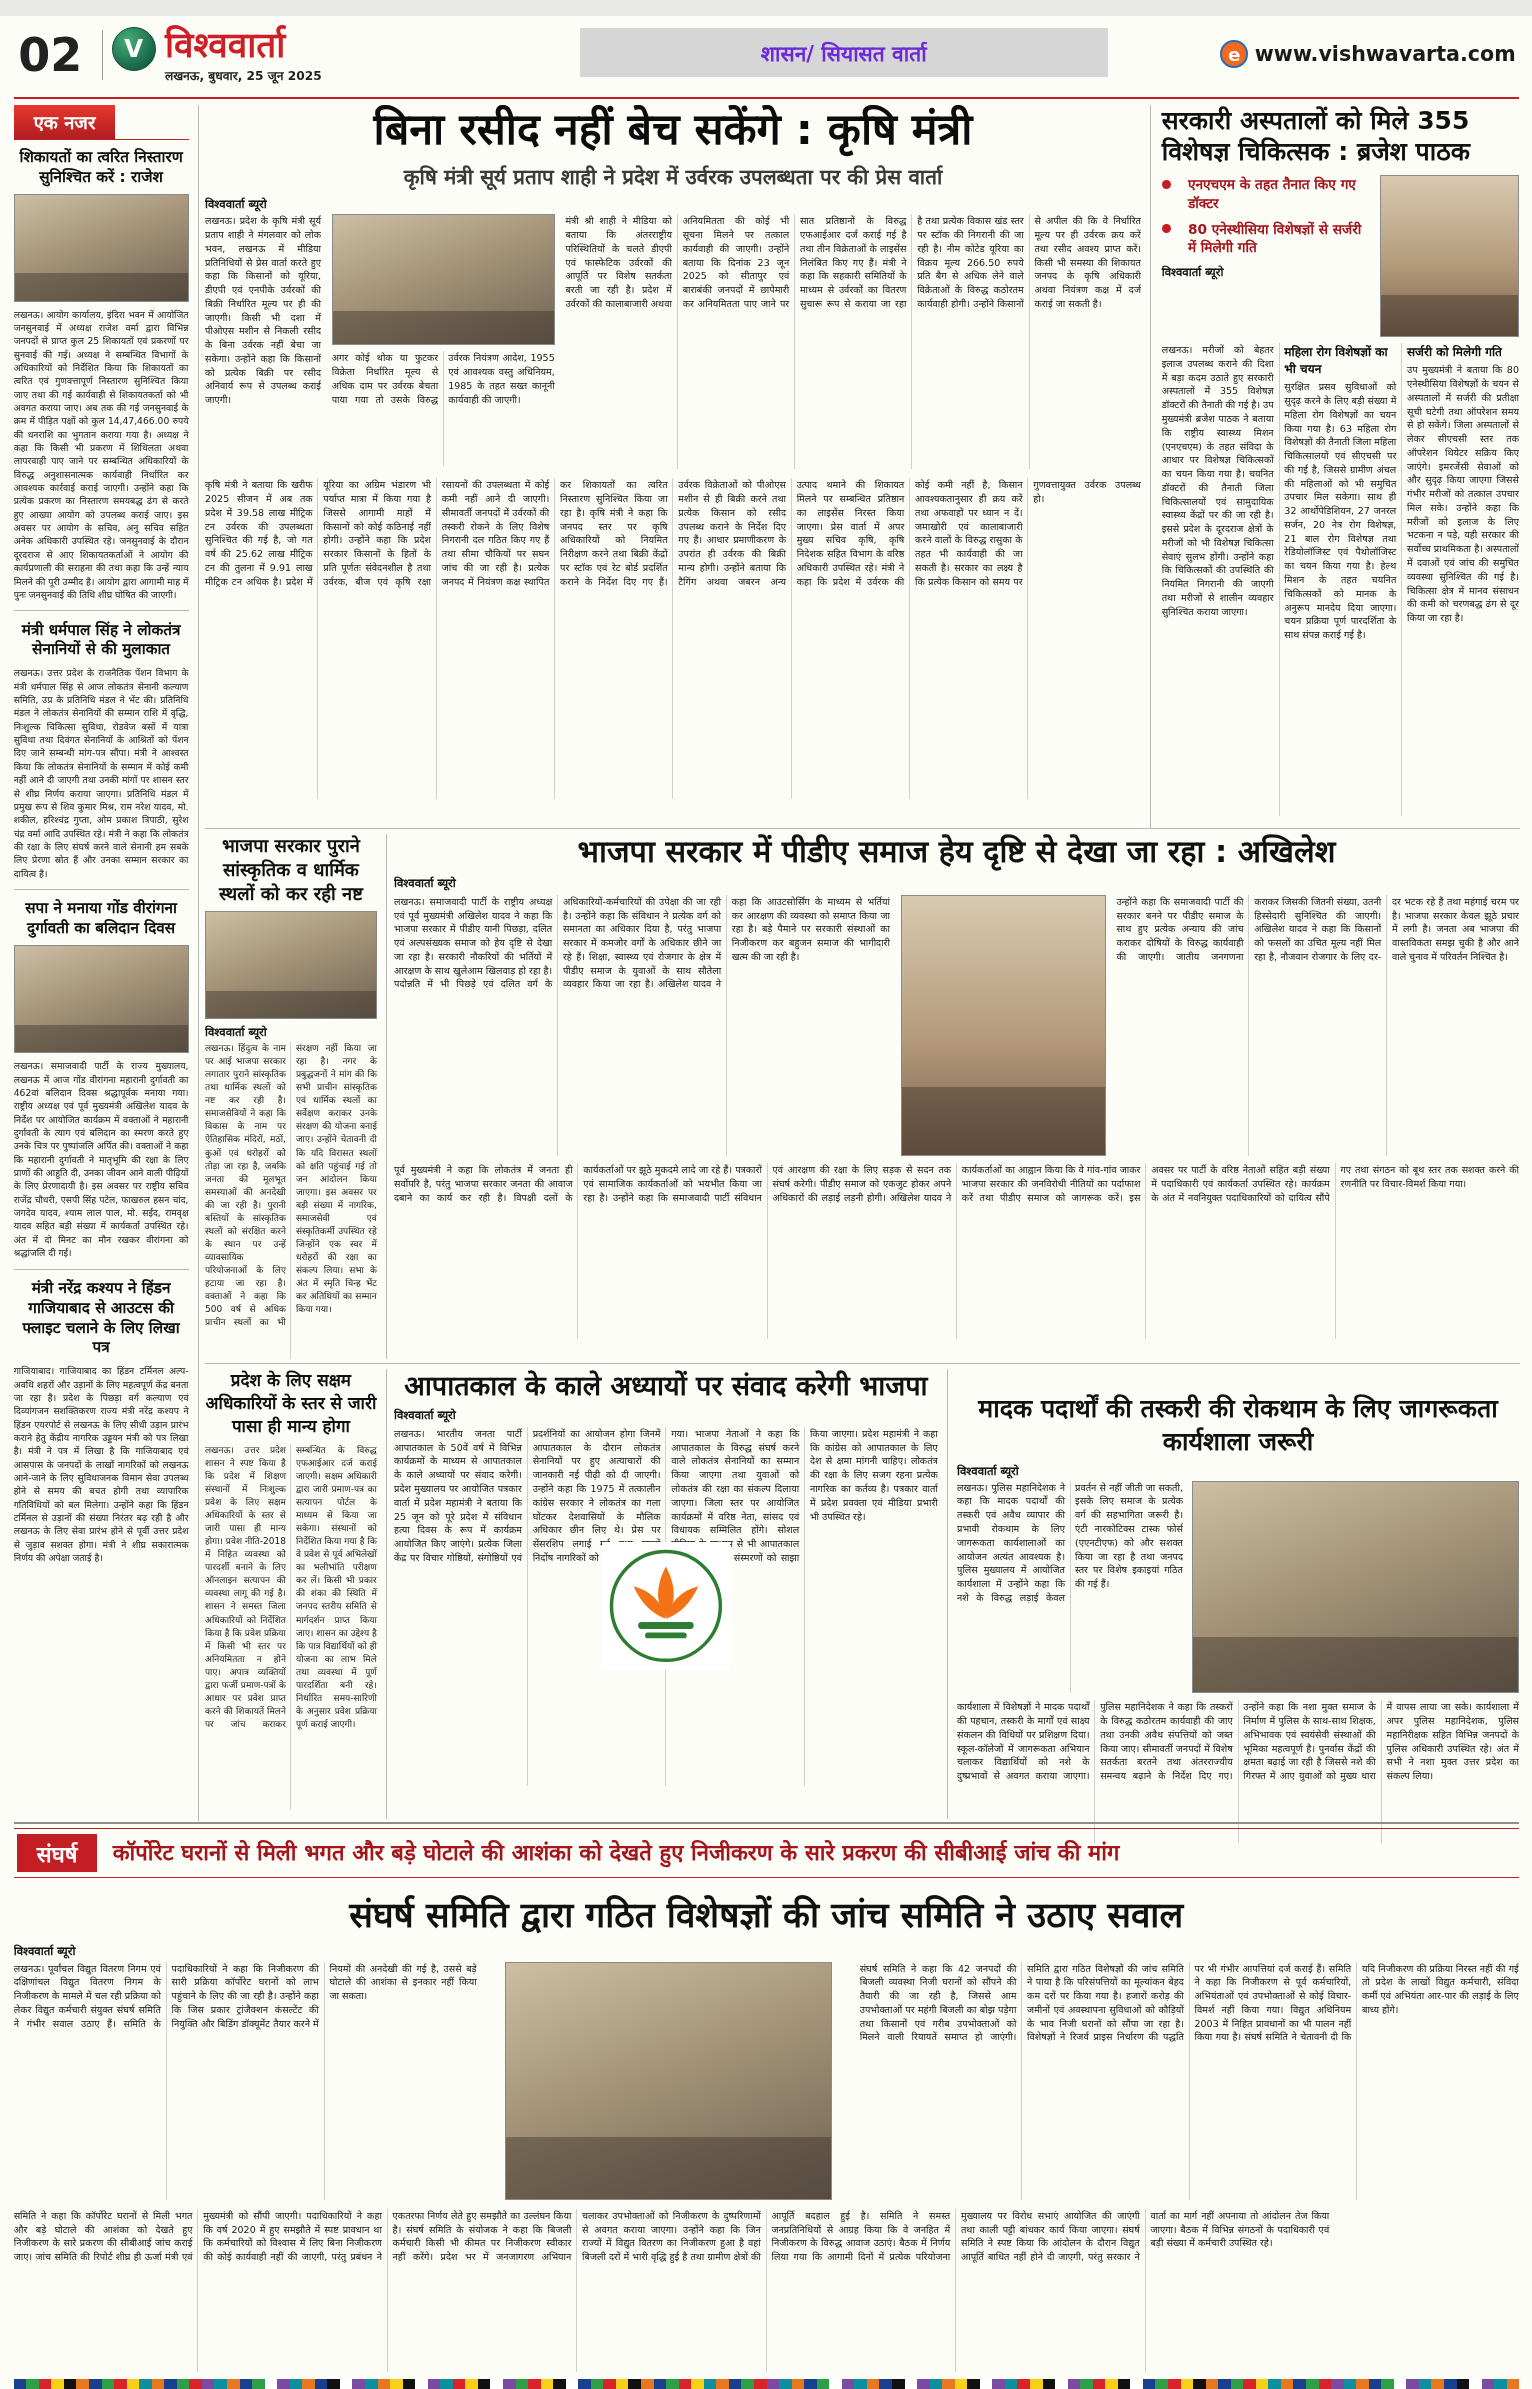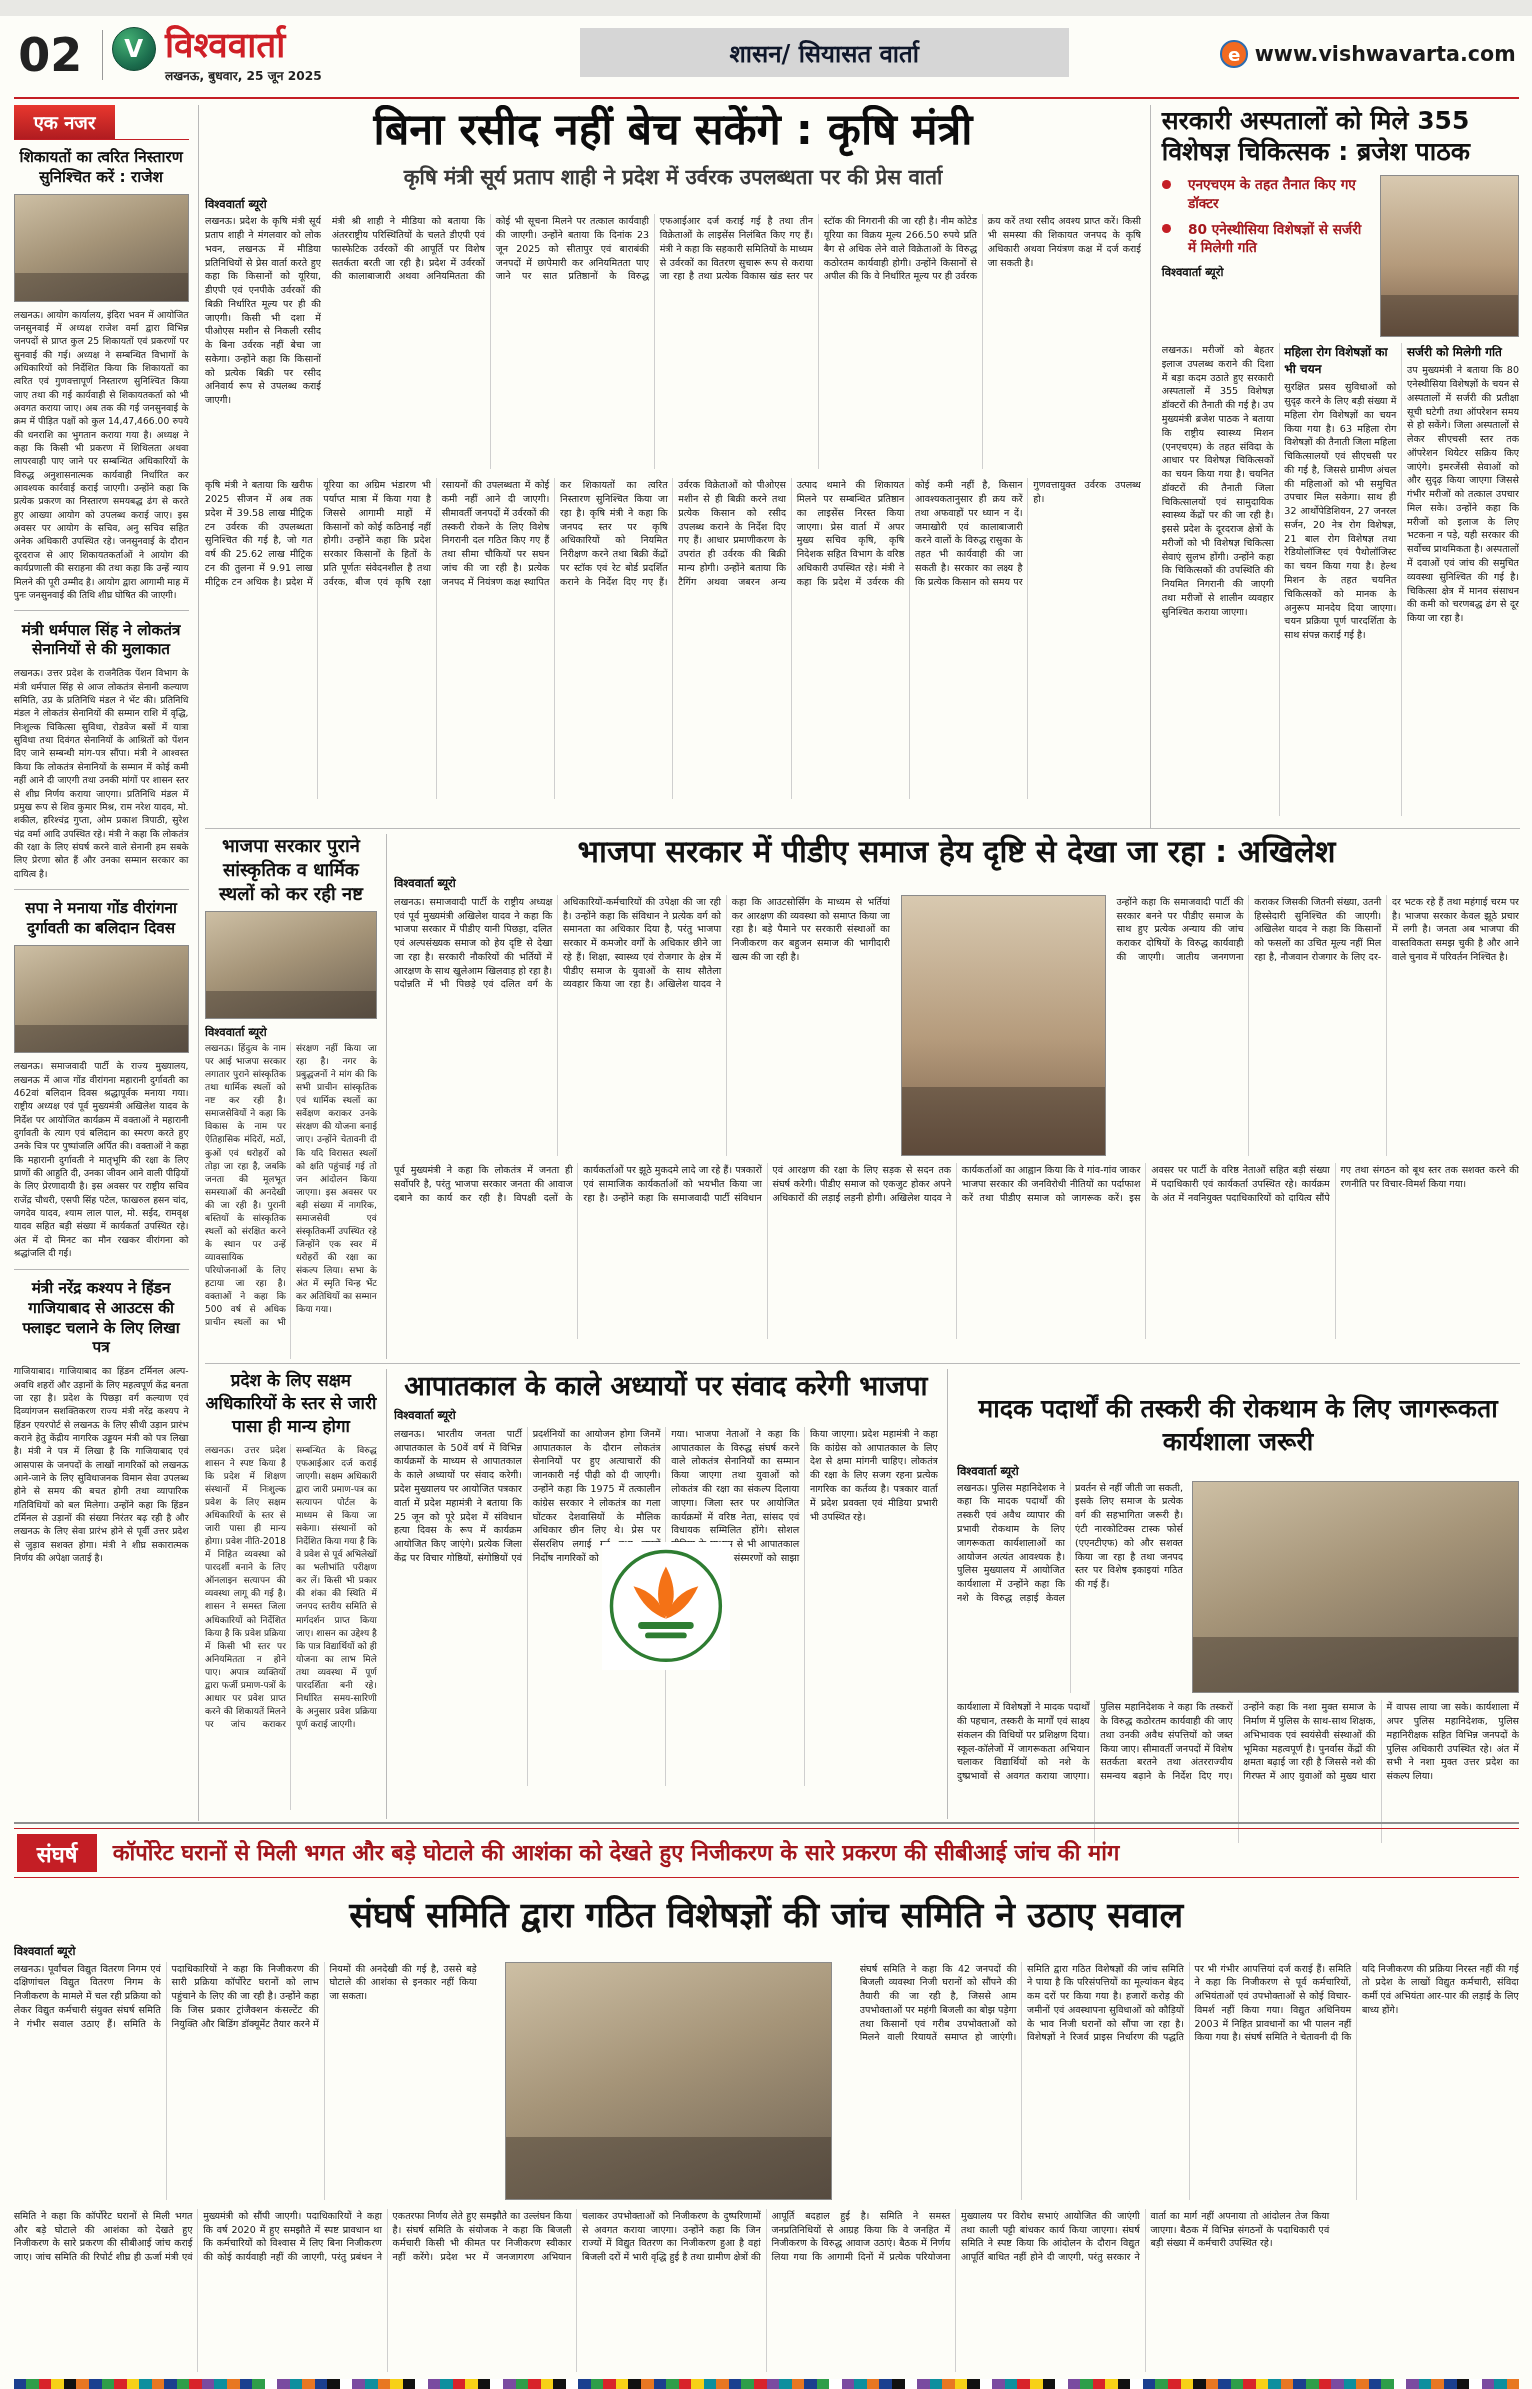--- a/index.html
+++ b/index.html
@@ -7,21 +7,21 @@
   body { font-family:"DejaVu Sans","Liberation Sans",sans-serif; }
   .page { position:relative; width:1533px; height:2389px; background:#fdfdf8; margin:16px auto; overflow:hidden; color:#111; }
 
   
   .hdr { position:absolute; left:13.7px; top:6.1px; width:1505px; height:73px; }
   .pagenum { position:absolute; left:4.6px; top:7.6px; font-size:46px; font-weight:bold; color:#222; padding-right:20px; border-right:1.5px solid #999; line-height:1.1; }
   .mast { position:absolute; left:98px; top:4.6px; display:flex; gap:9.2px; align-items:flex-start; }
   .mastlogo { width:44px; height:44px; border-radius:50%; background:radial-gradient(circle at 35% 30%, #44b074, #1c6e4e 62%, #0f4a34); color:#fff; display:flex; align-items:center; justify-content:center; font-size:24.4px; font-weight:bold; border:1.5px solid #0f4a34; }
   .mastname { font-size:35px; font-weight:bold; color:#cf1f26; line-height:1.05; }
   .mastdate { font-size:12.2px; color:#222; margin-top:3.1px; font-weight:bold; }
-  .secbar { position:absolute; left:566px; top:6.1px; width:489px; height:49px; background:#d6d6d6; display:flex; align-items:center; justify-content:center; font-size:24px; font-weight:bold; color:#0f172a; }
+  .secbar { position:absolute; left:566px; top:6.1px; width:528px; height:49px; background:#d6d6d6; display:flex; align-items:center; justify-content:center; font-size:21px; font-weight:bold; color:#6d28d9; }
   .site { position:absolute; right:3.1px; top:18.3px; display:flex; align-items:center; font-size:20.6px; font-weight:bold; color:#1a1a1a; }
   .eicon { display:inline-flex; width:27.5px; height:27.5px; border-radius:50%; background:#f26a21; color:#fff; align-items:center; justify-content:center; font-size:18.3px; font-weight:bold; margin-right:6.9px; border:2.3px solid #2b6cb0; }
   .hrule { position:absolute; left:13.7px; top:81px; width:1505px; height:2.3px; background:#c41e25; }
 
   
   .rule-h { position:absolute; background:#b9b9b9; height:0.8px; }
   .byline { font-size:11.5px; font-weight:bold; color:#111; margin:4.6px 0 3.1px; }
   .body { font-size:9.5px; line-height:1.45; text-align:justify; color:#161616; white-space:pre-line; }
   .cols2 { column-count:2; column-gap:10px; column-rule:0.8px solid #cfcfcf; }
   .cols3 { column-count:3; column-gap:10.7px; column-rule:0.8px solid #cfcfcf; }
@@ -172,20 +172,24 @@
       <p class="body">गाजियाबाद। गाजियाबाद का हिंडन टर्मिनल अल्प-अवधि शहरों और उड़ानों के लिए महत्वपूर्ण केंद्र बनता जा रहा है। प्रदेश के पिछड़ा वर्ग कल्याण एवं दिव्यांगजन सशक्तिकरण राज्य मंत्री नरेंद्र कश्यप ने हिंडन एयरपोर्ट से लखनऊ के लिए सीधी उड़ान प्रारंभ कराने हेतु केंद्रीय नागरिक उड्डयन मंत्री को पत्र लिखा है। मंत्री ने पत्र में लिखा है कि गाजियाबाद एवं आसपास के जनपदों के लाखों नागरिकों को लखनऊ आने-जाने के लिए सुविधाजनक विमान सेवा उपलब्ध होने से समय की बचत होगी तथा व्यापारिक गतिविधियों को बल मिलेगा। उन्होंने कहा कि हिंडन टर्मिनल से उड़ानों की संख्या निरंतर बढ़ रही है और लखनऊ के लिए सेवा प्रारंभ होने से पूर्वी उत्तर प्रदेश से जुड़ाव सशक्त होगा। मंत्री ने शीघ्र सकारात्मक निर्णय की अपेक्षा जताई है।</p>
     </article>
   </aside>
 
   <section class="mainart">
     <h1>बिना रसीद नहीं बेच सकेंगे : कृषि मंत्री</h1>
     <div class="subhead">कृषि मंत्री सूर्य प्रताप शाही ने प्रदेश में उर्वरक उपलब्धता पर की प्रेस वार्ता</div>
     <div class="byline">विश्ववार्ता ब्यूरो</div>
     <div class="rowA">
       <div class="colA body">लखनऊ। प्रदेश के कृषि मंत्री सूर्य प्रताप शाही ने मंगलवार को लोक भवन, लखनऊ में मीडिया प्रतिनिधियों से प्रेस वार्ता करते हुए कहा कि किसानों को यूरिया, डीएपी एवं एनपीके उर्वरकों की बिक्री निर्धारित मूल्य पर ही की जाएगी। किसी भी दशा में पीओएस मशीन से निकली रसीद के बिना उर्वरक नहीं बेचा जा सकेगा। उन्होंने कहा कि किसानों को प्रत्येक बिक्री पर रसीद अनिवार्य रूप से उपलब्ध कराई जाएगी।</div>
+      <div class="photowrap">
+        <div class="photo photo-main"></div>
+        <div class="belowphoto body cols2">अगर कोई थोक या फुटकर विक्रेता निर्धारित मूल्य से अधिक दाम पर उर्वरक बेचता पाया गया तो उसके विरुद्ध उर्वरक नियंत्रण आदेश, 1955 एवं आवश्यक वस्तु अधिनियम, 1985 के तहत सख्त कानूनी कार्यवाही की जाएगी।</div>
+      </div>
       <div class="colsB body cols5">मंत्री श्री शाही ने मीडिया को बताया कि अंतरराष्ट्रीय परिस्थितियों के चलते डीएपी एवं फास्फेटिक उर्वरकों की आपूर्ति पर विशेष सतर्कता बरती जा रही है। प्रदेश में उर्वरकों की कालाबाजारी अथवा अनियमितता की कोई भी सूचना मिलने पर तत्काल कार्यवाही की जाएगी। उन्होंने बताया कि दिनांक 23 जून 2025 को सीतापुर एवं बाराबंकी जनपदों में छापेमारी कर अनियमितता पाए जाने पर सात प्रतिष्ठानों के विरुद्ध एफआईआर दर्ज कराई गई है तथा तीन विक्रेताओं के लाइसेंस निलंबित किए गए हैं। मंत्री ने कहा कि सहकारी समितियों के माध्यम से उर्वरकों का वितरण सुचारू रूप से कराया जा रहा है तथा प्रत्येक विकास खंड स्तर पर स्टॉक की निगरानी की जा रही है। नीम कोटेड यूरिया का विक्रय मूल्य 266.50 रुपये प्रति बैग से अधिक लेने वाले विक्रेताओं के विरुद्ध कठोरतम कार्यवाही होगी। उन्होंने किसानों से अपील की कि वे निर्धारित मूल्य पर ही उर्वरक क्रय करें तथा रसीद अवश्य प्राप्त करें। किसी भी समस्या की शिकायत जनपद के कृषि अधिकारी अथवा नियंत्रण कक्ष में दर्ज कराई जा सकती है।</div>
     </div>
     <div class="rowB body cols8">कृषि मंत्री ने बताया कि खरीफ 2025 सीजन में अब तक प्रदेश में 39.58 लाख मीट्रिक टन उर्वरक की उपलब्धता सुनिश्चित की गई है, जो गत वर्ष की 25.62 लाख मीट्रिक टन की तुलना में 9.91 लाख मीट्रिक टन अधिक है। प्रदेश में यूरिया का अग्रिम भंडारण भी पर्याप्त मात्रा में किया गया है जिससे आगामी माहों में किसानों को कोई कठिनाई नहीं होगी। उन्होंने कहा कि प्रदेश सरकार किसानों के हितों के प्रति पूर्णतः संवेदनशील है तथा उर्वरक, बीज एवं कृषि रक्षा रसायनों की उपलब्धता में कोई कमी नहीं आने दी जाएगी। सीमावर्ती जनपदों में उर्वरकों की तस्करी रोकने के लिए विशेष निगरानी दल गठित किए गए हैं तथा सीमा चौकियों पर सघन जांच की जा रही है। प्रत्येक जनपद में नियंत्रण कक्ष स्थापित कर शिकायतों का त्वरित निस्तारण सुनिश्चित किया जा रहा है। कृषि मंत्री ने कहा कि जनपद स्तर पर कृषि अधिकारियों को नियमित निरीक्षण करने तथा बिक्री केंद्रों पर स्टॉक एवं रेट बोर्ड प्रदर्शित कराने के निर्देश दिए गए हैं। उर्वरक विक्रेताओं को पीओएस मशीन से ही बिक्री करने तथा प्रत्येक किसान को रसीद उपलब्ध कराने के निर्देश दिए गए हैं। आधार प्रमाणीकरण के उपरांत ही उर्वरक की बिक्री मान्य होगी। उन्होंने बताया कि टैगिंग अथवा जबरन अन्य उत्पाद थमाने की शिकायत मिलने पर सम्बन्धित प्रतिष्ठान का लाइसेंस निरस्त किया जाएगा। प्रेस वार्ता में अपर मुख्य सचिव कृषि, कृषि निदेशक सहित विभाग के वरिष्ठ अधिकारी उपस्थित रहे। मंत्री ने कहा कि प्रदेश में उर्वरक की कोई कमी नहीं है, किसान आवश्यकतानुसार ही क्रय करें तथा अफवाहों पर ध्यान न दें। जमाखोरी एवं कालाबाजारी करने वालों के विरुद्ध रासुका के तहत भी कार्यवाही की जा सकती है। सरकार का लक्ष्य है कि प्रत्येक किसान को समय पर गुणवत्तायुक्त उर्वरक उपलब्ध हो।</div>
   </section>
 
   <section class="pathak">
     <h2>सरकारी अस्पतालों को मिले 355 विशेषज्ञ चिकित्सक : ब्रजेश पाठक</h2>
     <div class="toprow">
       <ul class="bullets">
         <li>

